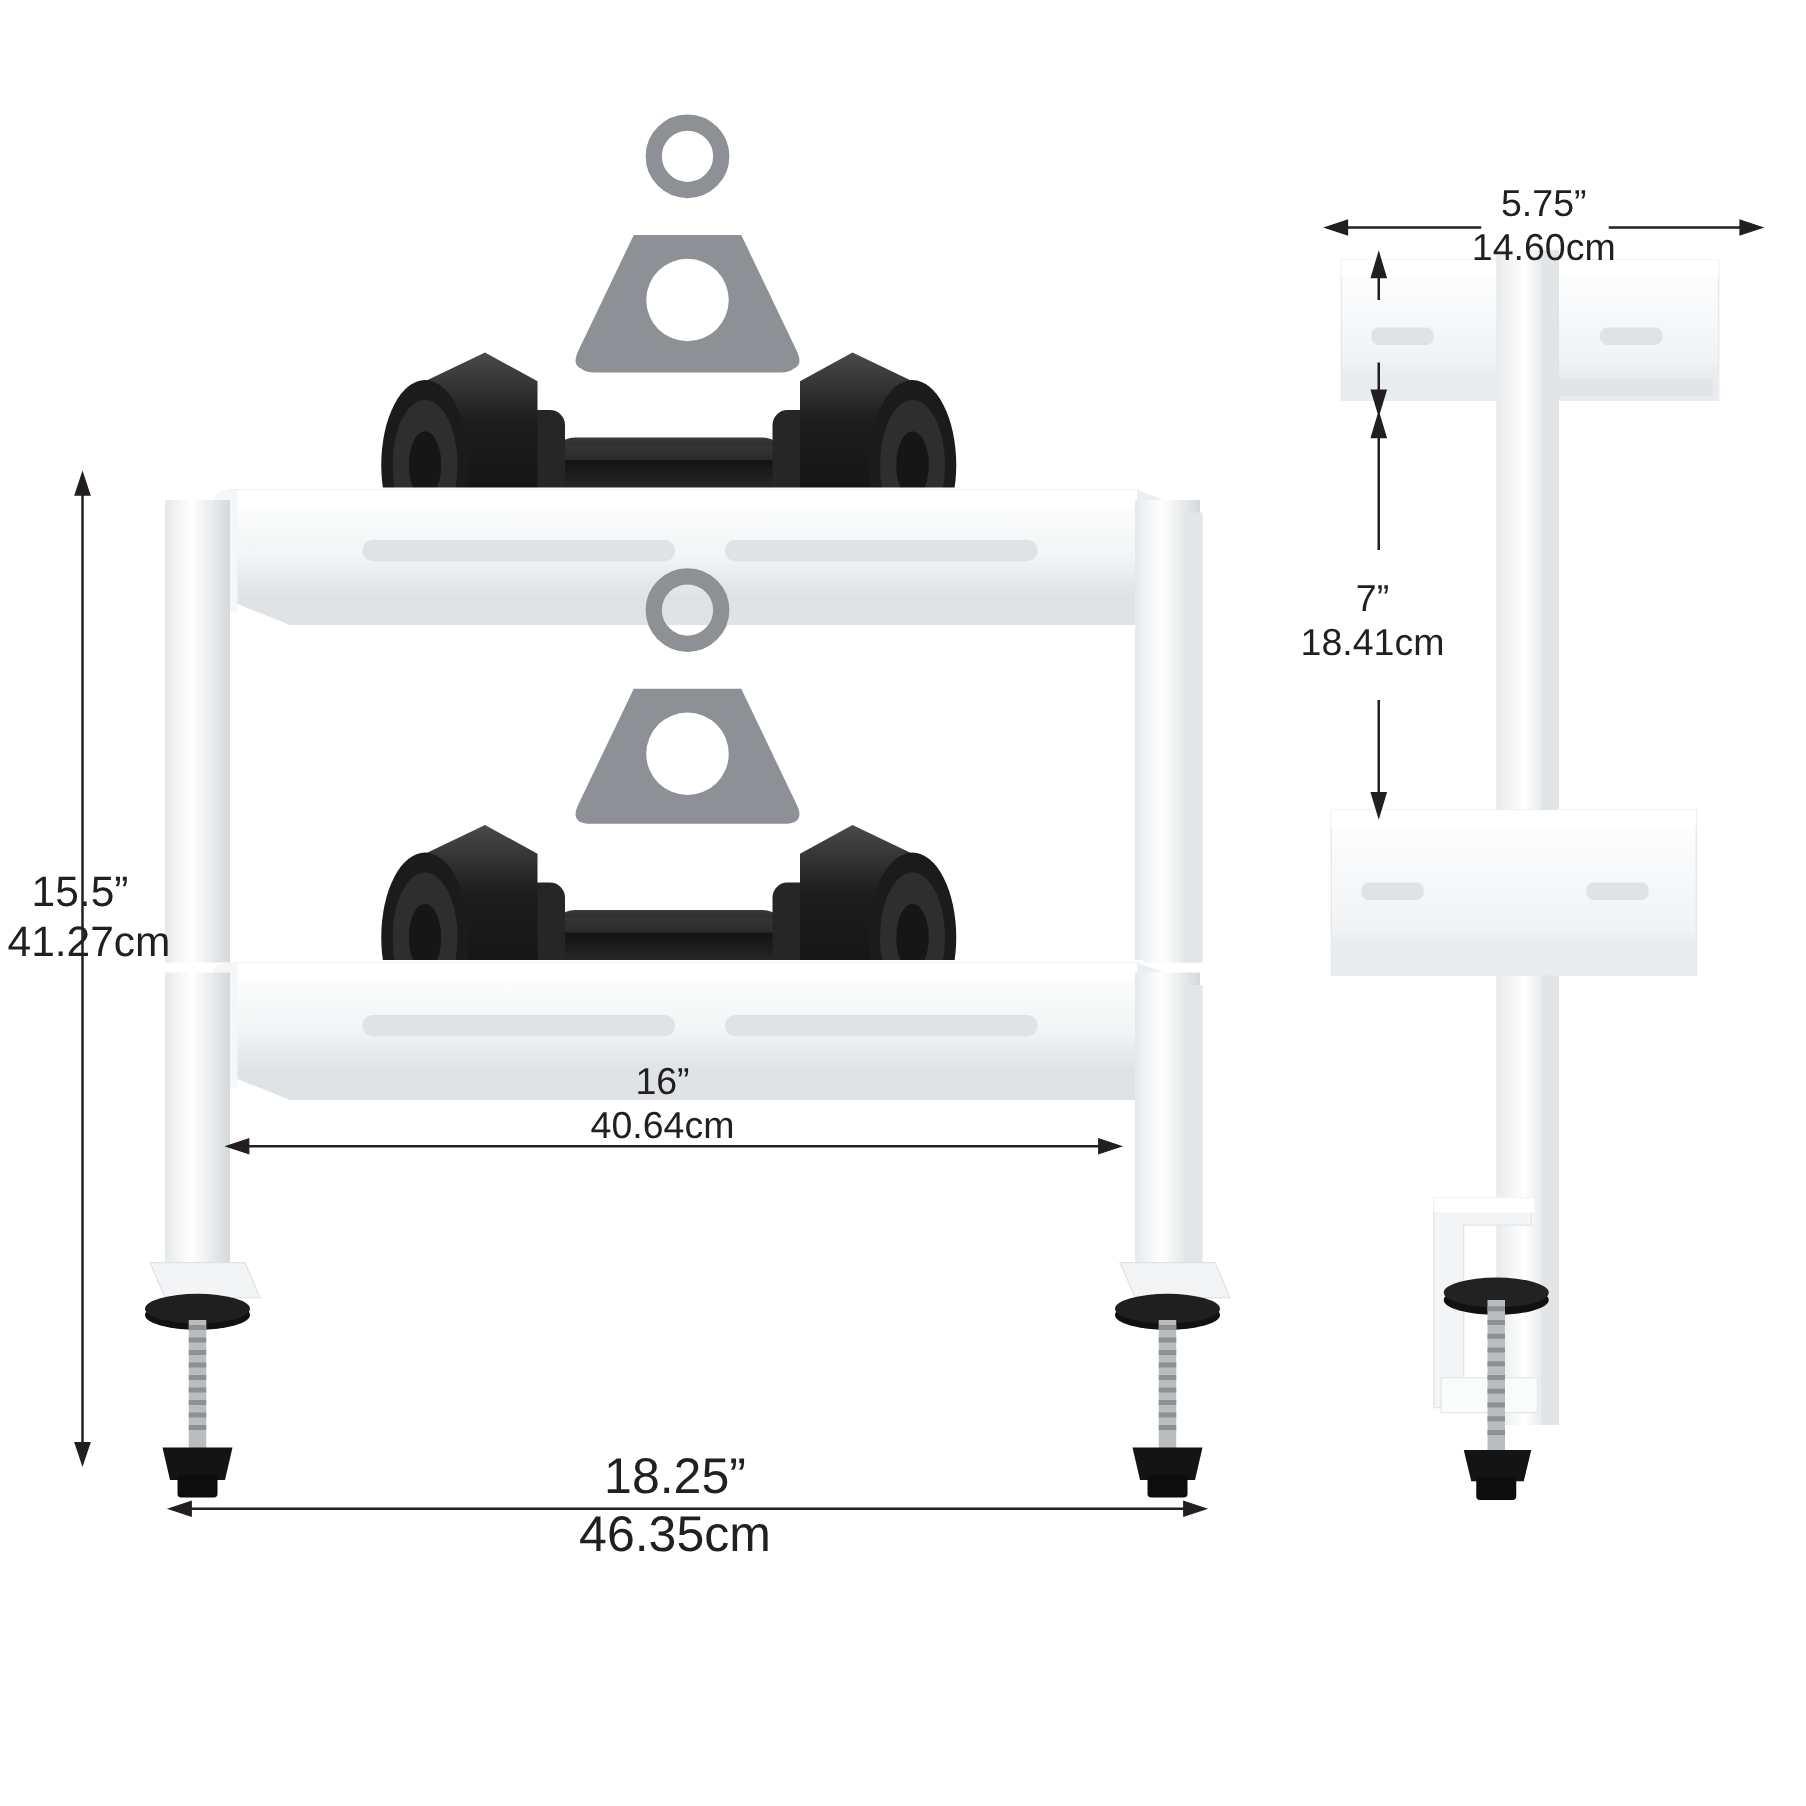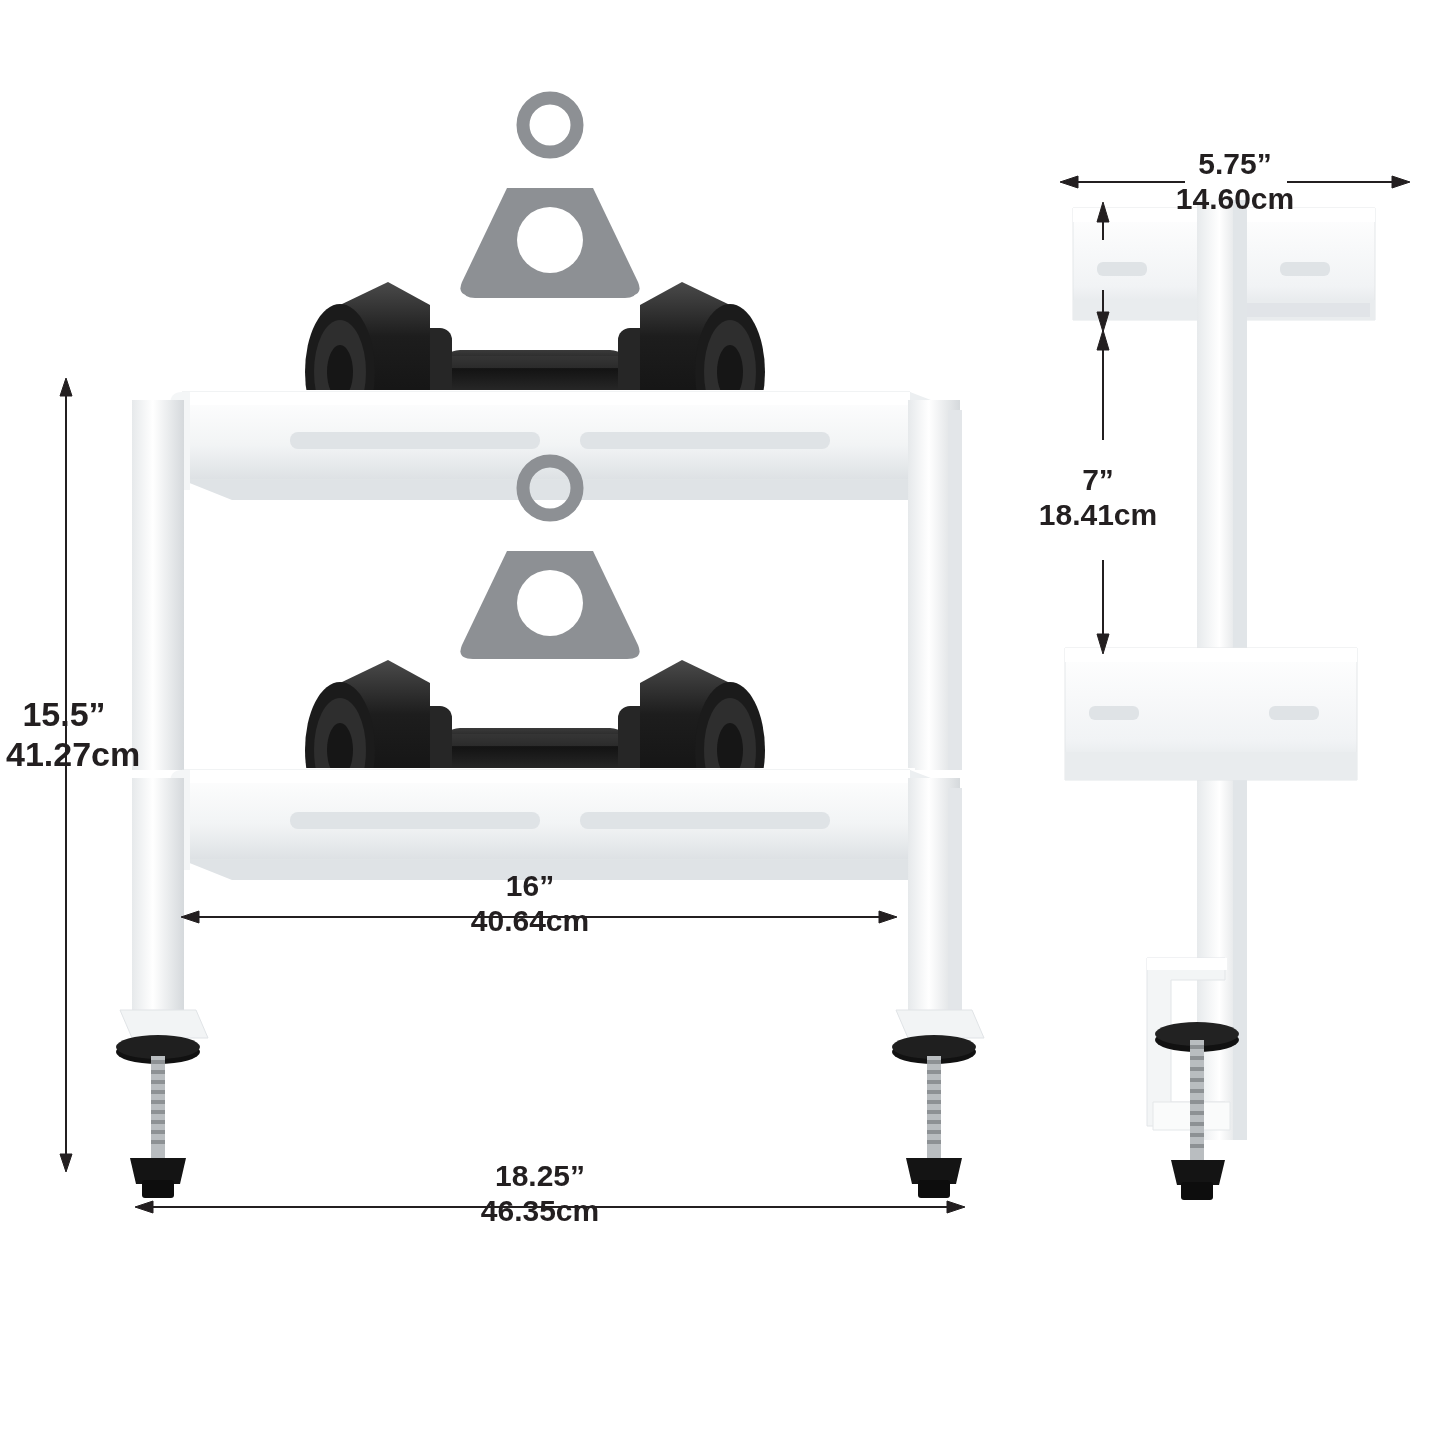--- a/index.html
+++ b/index.html
@@ -1,18 +1,18 @@
 <!DOCTYPE html>
 <html><head>
 <meta charset="utf-8">
 <style>
   html,body{margin:0;padding:0;background:#ffffff;}
   body{width:1445px;height:1445px;position:relative;font-family:"Liberation Sans",sans-serif;overflow:hidden;}
   .stage{position:absolute;inset:0;}
-  .lbl{position:absolute;color:#231f20;font-weight:700;text-align:center;line-height:1.18;white-space:pre;}
+  .lbl{position:absolute;color:#231f20;font-weight:400;text-align:center;line-height:1.18;white-space:pre;}
   svg{display:block;overflow:visible;}
   .weight-txt{font-family:"Liberation Sans",sans-serif;font-weight:700;fill:#ffffff;}
 </style>
 </head>
 <body>
 
 <div class="stage">
 
   <svg width="1000" height="1300" viewBox="0 0 1000 1300" style="position:absolute;left:10px;top:60px;">
     <defs>
@@ -183,23 +183,23 @@
 
     <g stroke="#231f20" fill="#231f20">
       <line x1="132" y1="1147" x2="948" y2="1147" stroke-width="2"></line>
       <path d="M125 1147 L143 1141 L143 1153 Z"></path>
       <path d="M955 1147 L937 1141 L937 1153 Z"></path>
     </g>
   </svg>
 
   <div class="lbl" style="left:6px;top:694px;width:116px;font-size:34px;"><span>15.5”</span><br><span>41.27cm</span></div>
 
-  <div class="lbl" style="left:430px;top:868px;width:200px;font-size:30px;"><span>16”</span><br><span>40.64cm</span></div>
-
-  <div class="lbl" style="left:430px;top:1158px;width:220px;font-size:30px;"><span>18.25”</span><br><span>46.35cm</span></div>
+  <div class="lbl" style="left:430px;top:848px;width:200px;font-size:30px;"><span>16”</span><br><span>40.64cm</span></div>
+
+  <div class="lbl" style="left:430px;top:1158px;width:220px;font-size:40px;"><span>18.25”</span><br><span>46.35cm</span></div>
 
   <svg width="420" height="1180" viewBox="0 0 420 1180" style="position:absolute;left:1025px;top:140px;">
     <defs>
       <linearGradient id="sideTray" x1="0" y1="0" x2="0" y2="1">
         <stop offset="0%" stop-color="#ffffff"></stop>
         <stop offset="70%" stop-color="#f1f3f5"></stop>
         <stop offset="100%" stop-color="#dde1e4"></stop>
       </linearGradient>
       <linearGradient id="postG" x1="0" y1="0" x2="1" y2="0">
         <stop offset="0%" stop-color="#e7eaec"></stop>

